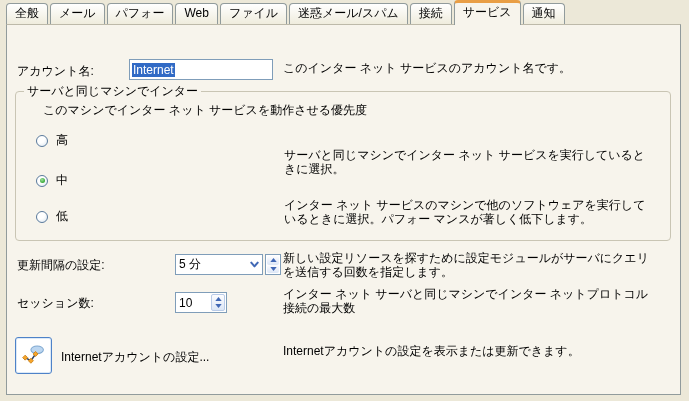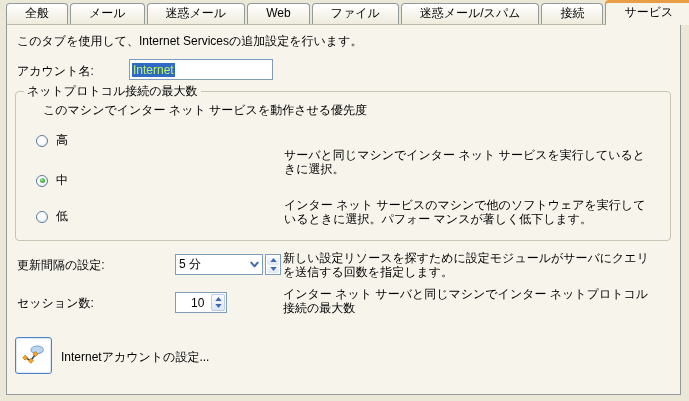--- a/index.html
+++ b/index.html
@@ -5,21 +5,21 @@
   html,body{margin:0;padding:0;}
   body{
     width:689px;height:401px;position:relative;overflow:hidden;
     background:var(--dialog-bg,#ECE8D8);
     font-family:"Liberation Sans","DejaVu Sans",sans-serif;
     font-size:12px;color:#000;
   }
   
   .tabstrip{position:absolute;left:6px;top:3px;display:flex;align-items:flex-end;height:21px;z-index:2;}
   .tab{
-    height:17px;line-height:17px;padding:1px 18px 2px;margin-right:2px;
+    height:17px;line-height:17px;padding:1px 8px 2px;margin-right:2px;
     background:linear-gradient(#ffffff,#efecdd);
     border:1px solid #919B9C;border-bottom:none;
     border-radius:4px 4px 0 0;white-space:nowrap;cursor:default;
   }
   .tab.active{
     background:var(--panel-bg,#F7F4EC);
     border-top:3px solid var(--active-tab-accent,#E99E45);
     height:19px;line-height:16px;margin-bottom:-1px;z-index:3;position:relative;
   }
   
@@ -28,21 +28,21 @@
     background:var(--panel-bg,#F7F4EC);
     border:1px solid #919B9C;border-top-color:#BDB9A9;
   }
   .abs{position:absolute;}
   .desc{line-height:14px;}
   
   .textbox{
     box-sizing:border-box;background:#fff;border:1px solid var(--control-border,#7F9DB9);
     height:21px;display:flex;align-items:center;padding-left:2px;
   }
-  .textbox .sel{background:var(--selection-bg,#316AC5);color:#bef264;padding:0 1px;}
+  .textbox .sel{background:var(--selection-bg,#316AC5);color:#ffffff;padding:0 1px;}
   
   .groupbox{
     box-sizing:border-box;border:1px solid #C9C5B4;border-radius:4px;
   }
   .groupbox .legend{
     position:absolute;top:-9px;left:8px;background:var(--panel-bg,#F7F4EC);padding:0 3px;white-space:nowrap;
   }
   
   .radiorow{display:flex;align-items:center;gap:8px;}
   .radio{
@@ -68,60 +68,60 @@
   }
   .spinbox .half{
     flex:1;display:flex;align-items:center;justify-content:center;
     background:linear-gradient(#FDFDFE,#DCE6F6);margin:1px 1px 0 1px;border-radius:2px;
   }
   .spinbox .half:last-child{margin:0 1px 1px 1px;}
   .numbox{
     box-sizing:border-box;width:52px;height:21px;background:#fff;
     border:1px solid var(--control-border,#7F9DB9);display:flex;align-items:stretch;
   }
-  .numbox .txt{flex:1;display:flex;align-items:center;padding-left:15px;}
+  .numbox .txt{flex:1;display:flex;align-items:center;padding-left:3px;}
   .numbox .spin{
     width:14px;display:flex;flex-direction:column;margin:1px;border-radius:2px;
     background:linear-gradient(#FDFDFE,#DCE6F6);border:1px solid #B9CBE8;box-sizing:border-box;
   }
   .numbox .spin .half{flex:1;display:flex;align-items:center;justify-content:center;}
   
   .iconbtn{
     box-sizing:border-box;width:37px;height:37px;background:#fff;
     border:1px solid #4E82C8;border-radius:3px;
     display:flex;align-items:center;justify-content:center;cursor:default;
     box-shadow:inset 0 0 0 1px #DCE9F7;
   }
 </style>
 </head>
 <body>
 
 <div class="tabstrip">
   <div class="tab">全般</div>
   <div class="tab">メール</div>
-  <div class="tab">迷惑メール</div>
+  <div class="tab">パフォー</div>
   <div class="tab">Web</div>
   <div class="tab">ファイル</div>
   <div class="tab">迷惑メール/スパム</div>
   <div class="tab">接続</div>
   <div class="tab active">サービス</div>
   <div class="tab">通知</div>
 </div>
 
 <div class="panel">
 
-  <div class="abs" style="left:10px;top:8px;">このタブを使用して、Internet Servicesの追加設定を行います。</div>
 
   <div class="abs" style="left:10px;top:38px;">アカウント名:</div>
   <div class="abs textbox" style="left:122px;top:34px;width:144px;">
     <span class="sel">Internet</span>
   </div>
+  <div class="abs desc" style="left:276px;top:36px;width:380px;">このインター ネット サービスのアカウント名です。</div>
 
   <div class="abs groupbox" style="left:8px;top:66px;width:656px;height:150px;">
-    <span class="legend">ネットプロトコル接続の最大数</span>
+    <span class="legend">サーバと同じマシンでインター</span>
 
     <div class="abs" style="left:27px;top:10px;">このマシンでインター ネット サービスを動作させる優先度</div>
 
     <div class="abs radiorow" style="left:20px;top:40px;">
       <span class="radio">
           <span class="dot"></span>
         </span>
       <span>高</span>
     </div>
 
@@ -190,14 +190,15 @@
       <svg width="25" height="25" viewBox="0 0 24 24">
         <path d="M4 15 L9.5 18 L14 11.5" fill="none" stroke="#2E4468" stroke-width="1.4"></path>
         <ellipse cx="15.5" cy="7.5" rx="6" ry="3.6" fill="#BCD6F0" stroke="#7FA8D0" stroke-width="1"></ellipse>
         <path d="M4 12.6 L6.4 15 L4 17.4 L1.6 15 Z" fill="#F7A52B" stroke="#C97E12" stroke-width="0.8"></path>
         <path d="M9.5 15.6 L11.9 18 L9.5 20.4 L7.1 18 Z" fill="#F7A52B" stroke="#C97E12" stroke-width="0.8"></path>
         <path d="M14 9.1 L16.4 11.5 L14 13.9 L11.6 11.5 Z" fill="#F7A52B" stroke="#C97E12" stroke-width="0.8"></path>
       </svg>
     </span>
   </div>
   <div class="abs" style="left:54px;top:324px;">Internetアカウントの設定...</div>
+  <div class="abs desc" style="left:276px;top:319px;width:390px;">Internetアカウントの設定を表示または更新できます。</div>
 
 </div>
 
 </body></html>

